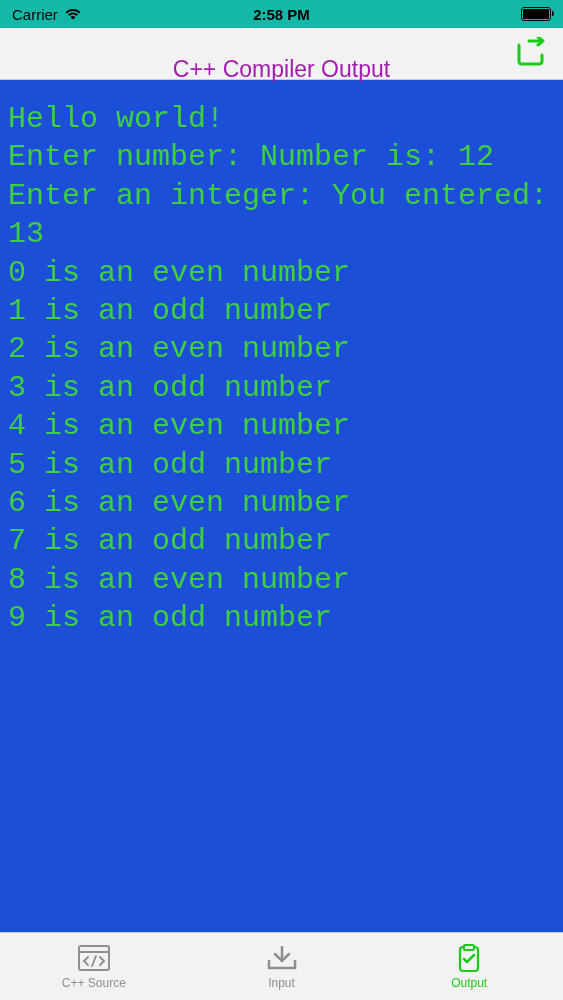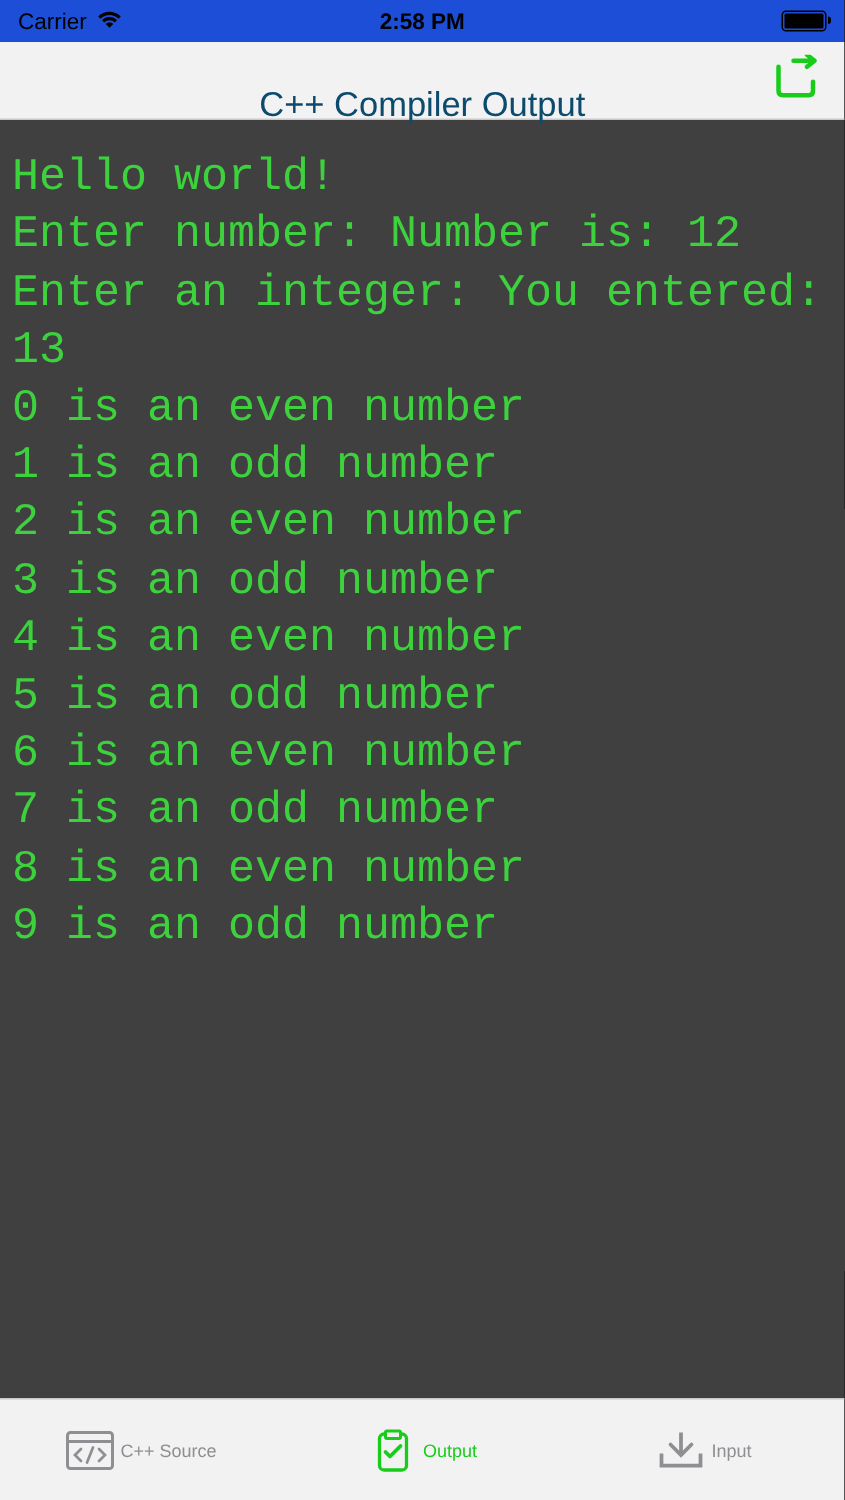--- a/index.html
+++ b/index.html
@@ -11,21 +11,21 @@
       width: 563px;
       height: 1000px;
       background: #000;
       font-family: -apple-system, BlinkMacSystemFont, "Helvetica Neue", sans-serif;
       display: flex;
       flex-direction: column;
       overflow: hidden;
     }
     .status-bar {
       height: 28px;
-      background: #1d4ed8;
+      background: #14b8a6;
       display: flex;
       align-items: center;
       justify-content: space-between;
       padding: 0 12px;
       color: #000;
       font-size: 15px;
       font-weight: 500;
       text-align: right;
     }
     .status-left {
@@ -43,34 +43,34 @@
       height: 52px;
       background: #f2f2f2;
       display: flex;
       align-items: center;
       justify-content: center;
       position: relative;
       border-bottom: 1px solid #c8c8c8;
     }
     .nav-title {
       font-size: 23px;
-      color: #0c4a6e;
+      color: #a21caf;
       font-weight: 400;
       margin-top: 32px;
     }
     .share-btn {
       position: absolute;
       right: 14px;
       top: 50%;
       transform: translateY(-50%);
       cursor: pointer;
     }
     .console {
       flex: 1;
-      background: #404040;
+      background: #1d4ed8;
       padding: 20px 8px 8px 8px;
       font-family: "Menlo", "Monaco", "Courier New", monospace;
       font-size: 30px;
       line-height: 1.28;
       color: #3ed13e;
       overflow: hidden;
       font-weight: 400;
     }
     .console-text {
       white-space: pre-wrap;
@@ -79,21 +79,21 @@
     .tab-bar {
       height: 68px;
       background: #f2f2f2;
       border-top: 1px solid #c8c8c8;
       display: flex;
       justify-content: space-around;
       align-items: center;
     }
     .tab-item {
       display: flex;
-      flex-direction: row;
+      flex-direction: column;
       align-items: center;
       justify-content: center;
       gap: 3px;
       cursor: pointer;
       flex: 1;
     }
     .tab-icon {
       width: 34px;
       height: 30px;
       display: flex;
@@ -187,33 +187,33 @@
   <div class="tab-item">
     <div class="tab-icon">
       <svg width="34" height="28" viewBox="0 0 34 28">
         <rect x="2" y="2" width="30" height="24" rx="2" stroke="#8e8e93" stroke-width="2" fill="none"></rect>
         <line x1="2" y1="8" x2="32" y2="8" stroke="#8e8e93" stroke-width="2"></line>
         <path d="M11 13 L7 17 L11 21 M23 13 L27 17 L23 21 M19 12 L15 22" stroke="#8e8e93" stroke-width="1.8" fill="none" stroke-linecap="round"></path>
       </svg>
     </div>
     <div class="tab-label">C++ Source</div>
   </div>
+  <div class="tab-item">
+    <div class="tab-icon">
+      <svg width="34" height="28" viewBox="0 0 34 28">
+        <line x1="17" y1="2" x2="17" y2="16" stroke="#8e8e93" stroke-width="2.5"></line>
+        <path d="M10 10 L17 17 L24 10" stroke="#8e8e93" stroke-width="2.5" fill="none" stroke-linecap="round"></path>
+        <path d="M4 16 L4 24 L30 24 L30 16" stroke="#8e8e93" stroke-width="2.5" fill="none"></path>
+      </svg>
+    </div>
+    <div class="tab-label">Input</div>
+  </div>
   <div class="tab-item active">
     <div class="tab-icon">
       <svg width="30" height="30" viewBox="0 0 30 30">
         <rect x="6" y="4" width="18" height="24" rx="3" stroke="#19cc19" stroke-width="2.2" fill="none"></rect>
         <rect x="10" y="2" width="10" height="5" rx="1" stroke="#19cc19" stroke-width="2" fill="#f2f2f2"></rect>
         <path d="M10 16 L13 19 L20 12" stroke="#19cc19" stroke-width="2.5" fill="none" stroke-linecap="round" stroke-linejoin="round"></path>
       </svg>
     </div>
     <div class="tab-label">Output</div>
   </div>
-  <div class="tab-item">
-    <div class="tab-icon">
-      <svg width="34" height="28" viewBox="0 0 34 28">
-        <line x1="17" y1="2" x2="17" y2="16" stroke="#8e8e93" stroke-width="2.5"></line>
-        <path d="M10 10 L17 17 L24 10" stroke="#8e8e93" stroke-width="2.5" fill="none" stroke-linecap="round"></path>
-        <path d="M4 16 L4 24 L30 24 L30 16" stroke="#8e8e93" stroke-width="2.5" fill="none"></path>
-      </svg>
-    </div>
-    <div class="tab-label">Input</div>
-  </div>
 </div>
 
 </body></html>

